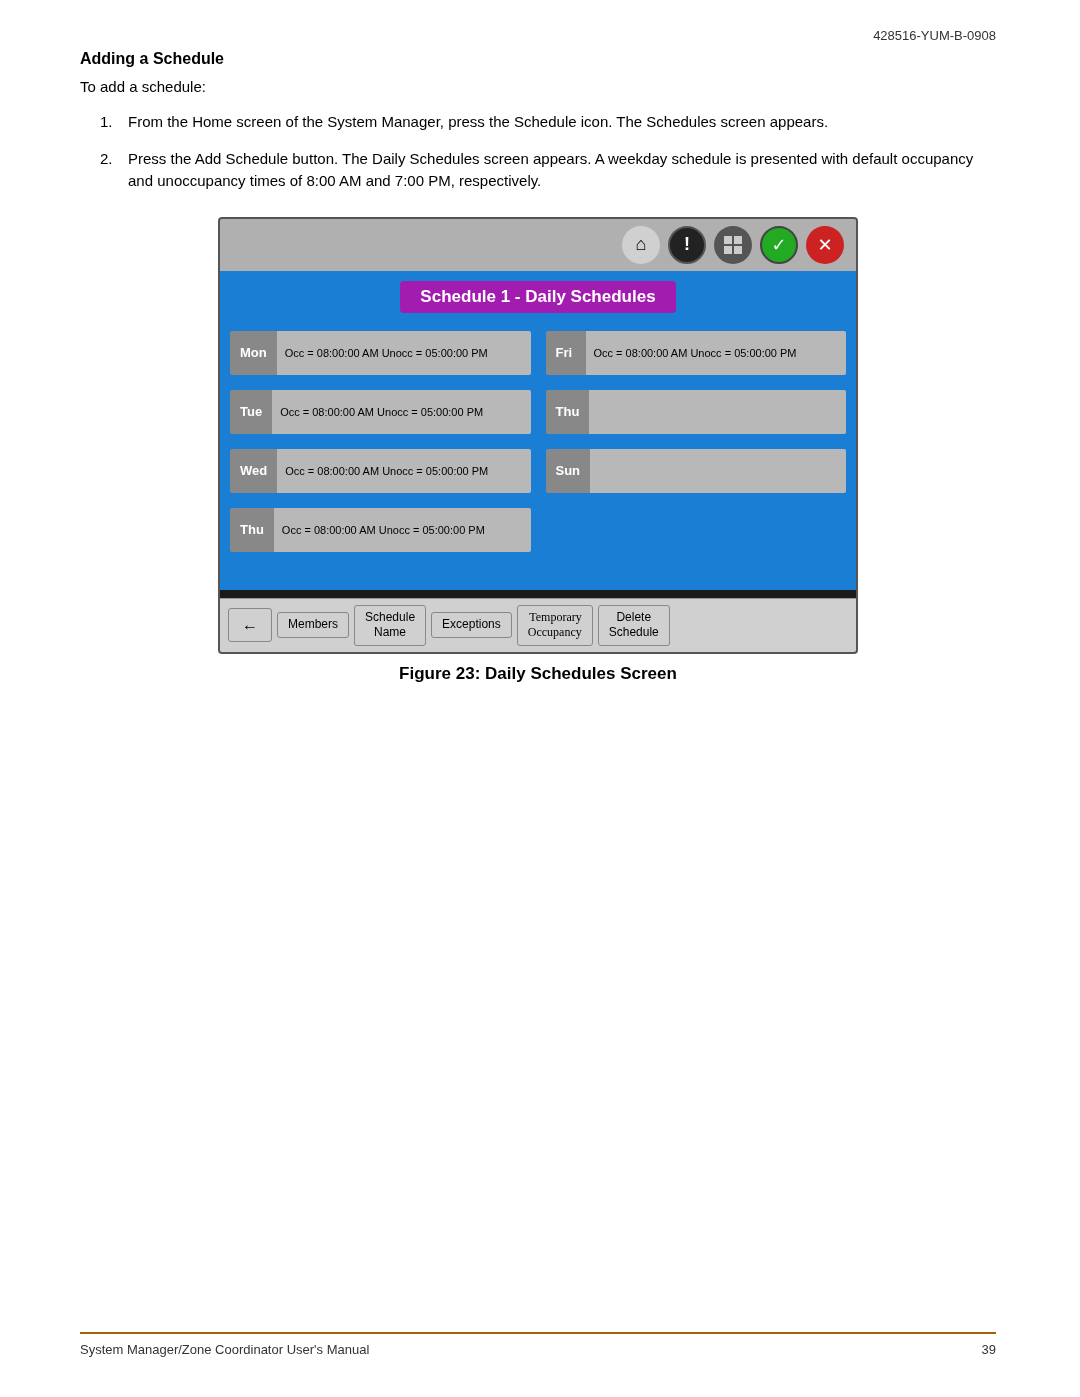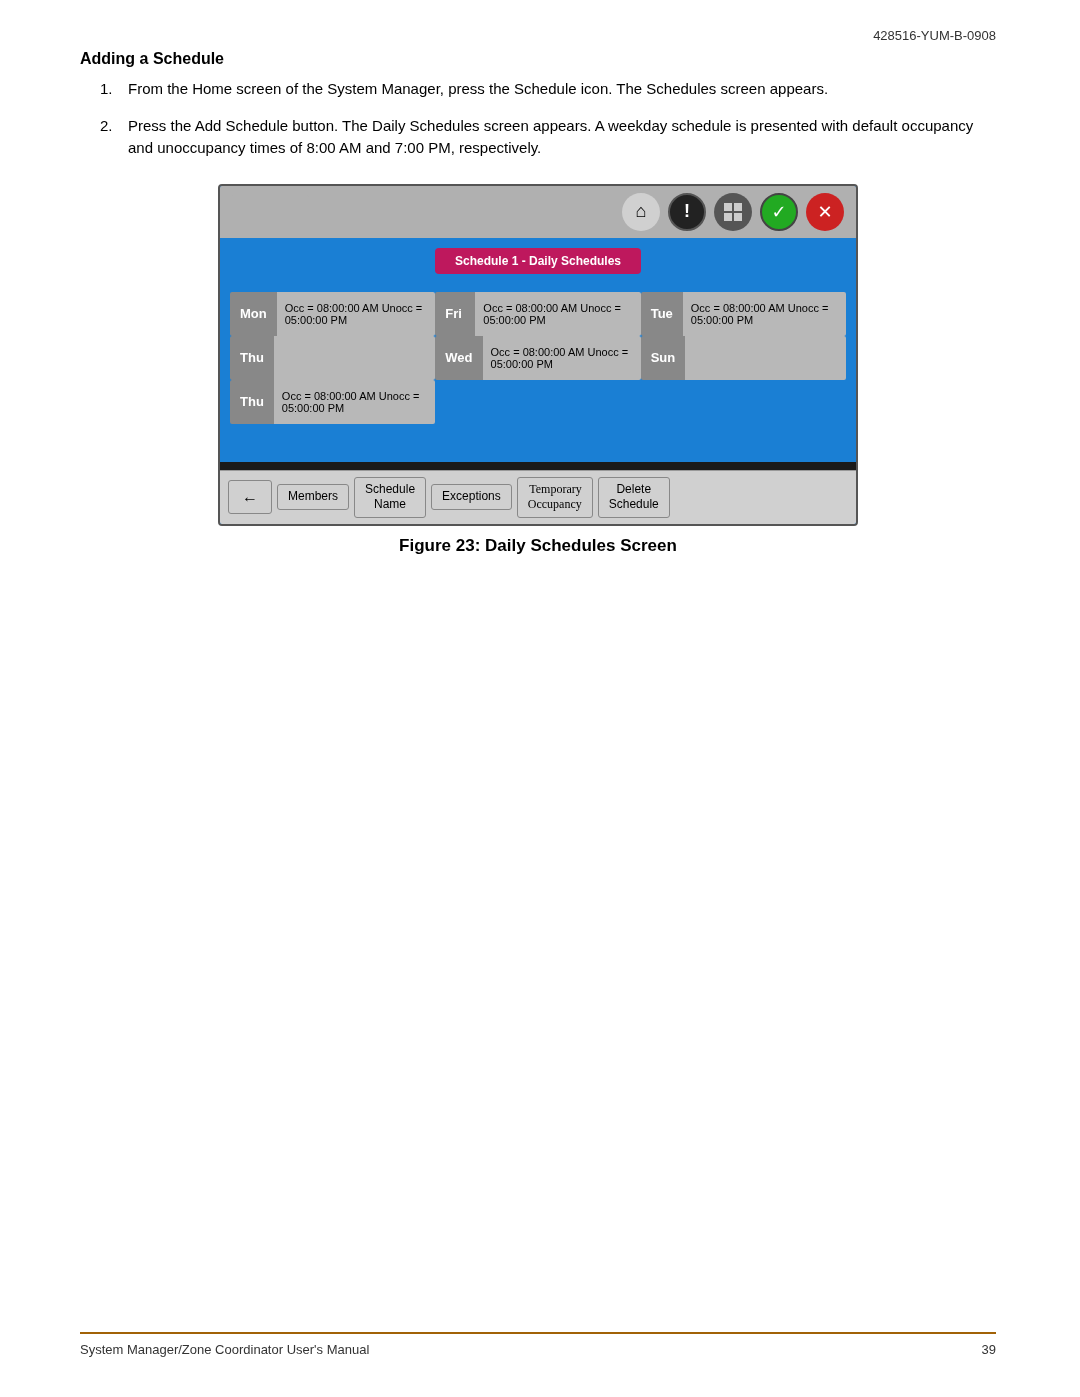--- a/index.html
+++ b/index.html
@@ -116,33 +116,33 @@
     .icon-check { background: #22aa22; color: #fff; border: 2px solid #444; }
     .icon-close { background: #cc2222; color: #fff; }
 
     .screen-title-bar {
       background: #1a7fd4;
       padding: 10px;
       text-align: center;
     }
 
     .screen-title {
-      background: #be185d;
+      background: #a21caf;
       color: #ffffff;
-      font-size: 12px;
+      font-size: 17px;
       font-weight: bold;
       display: inline-block;
       padding: 6px 20px;
       border-radius: 4px;
     }
 
     .schedule-grid {
       display: grid;
-      grid-template-columns: 1fr 1fr 1fr;
-      gap: 0;
+      grid-template-columns: 1fr 1fr;
+      gap: 15px;
       padding: 8px 10px;
       background: #1a7fd4;
     }
 
     .schedule-row {
       background: #1a7fd4;
       display: flex;
       align-items: stretch;
       height: 44px;
     }
@@ -242,20 +242,21 @@
   </style>
 </head>
 <body>
 
 <div class="page-container">
 
   <div class="doc-number">428516-YUM-B-0908</div>
 
   <h2 class="section-heading">Adding a Schedule</h2>
 
+  <p class="intro-text">To add a schedule:</p>
 
   <ol class="ordered-list">
     <li>
       <span class="list-num">1.</span>
       <span class="list-text">From the Home screen of the System Manager, press the Schedule icon. The Schedules screen appears.</span>
     </li>
     <li>
       <span class="list-num">2.</span>
       <span class="list-text">Press the Add Schedule button. The Daily Schedules screen appears. A weekday schedule is presented with default occupancy and unoccupancy times of 8:00 AM and 7:00 PM, respectively.</span>
     </li>

